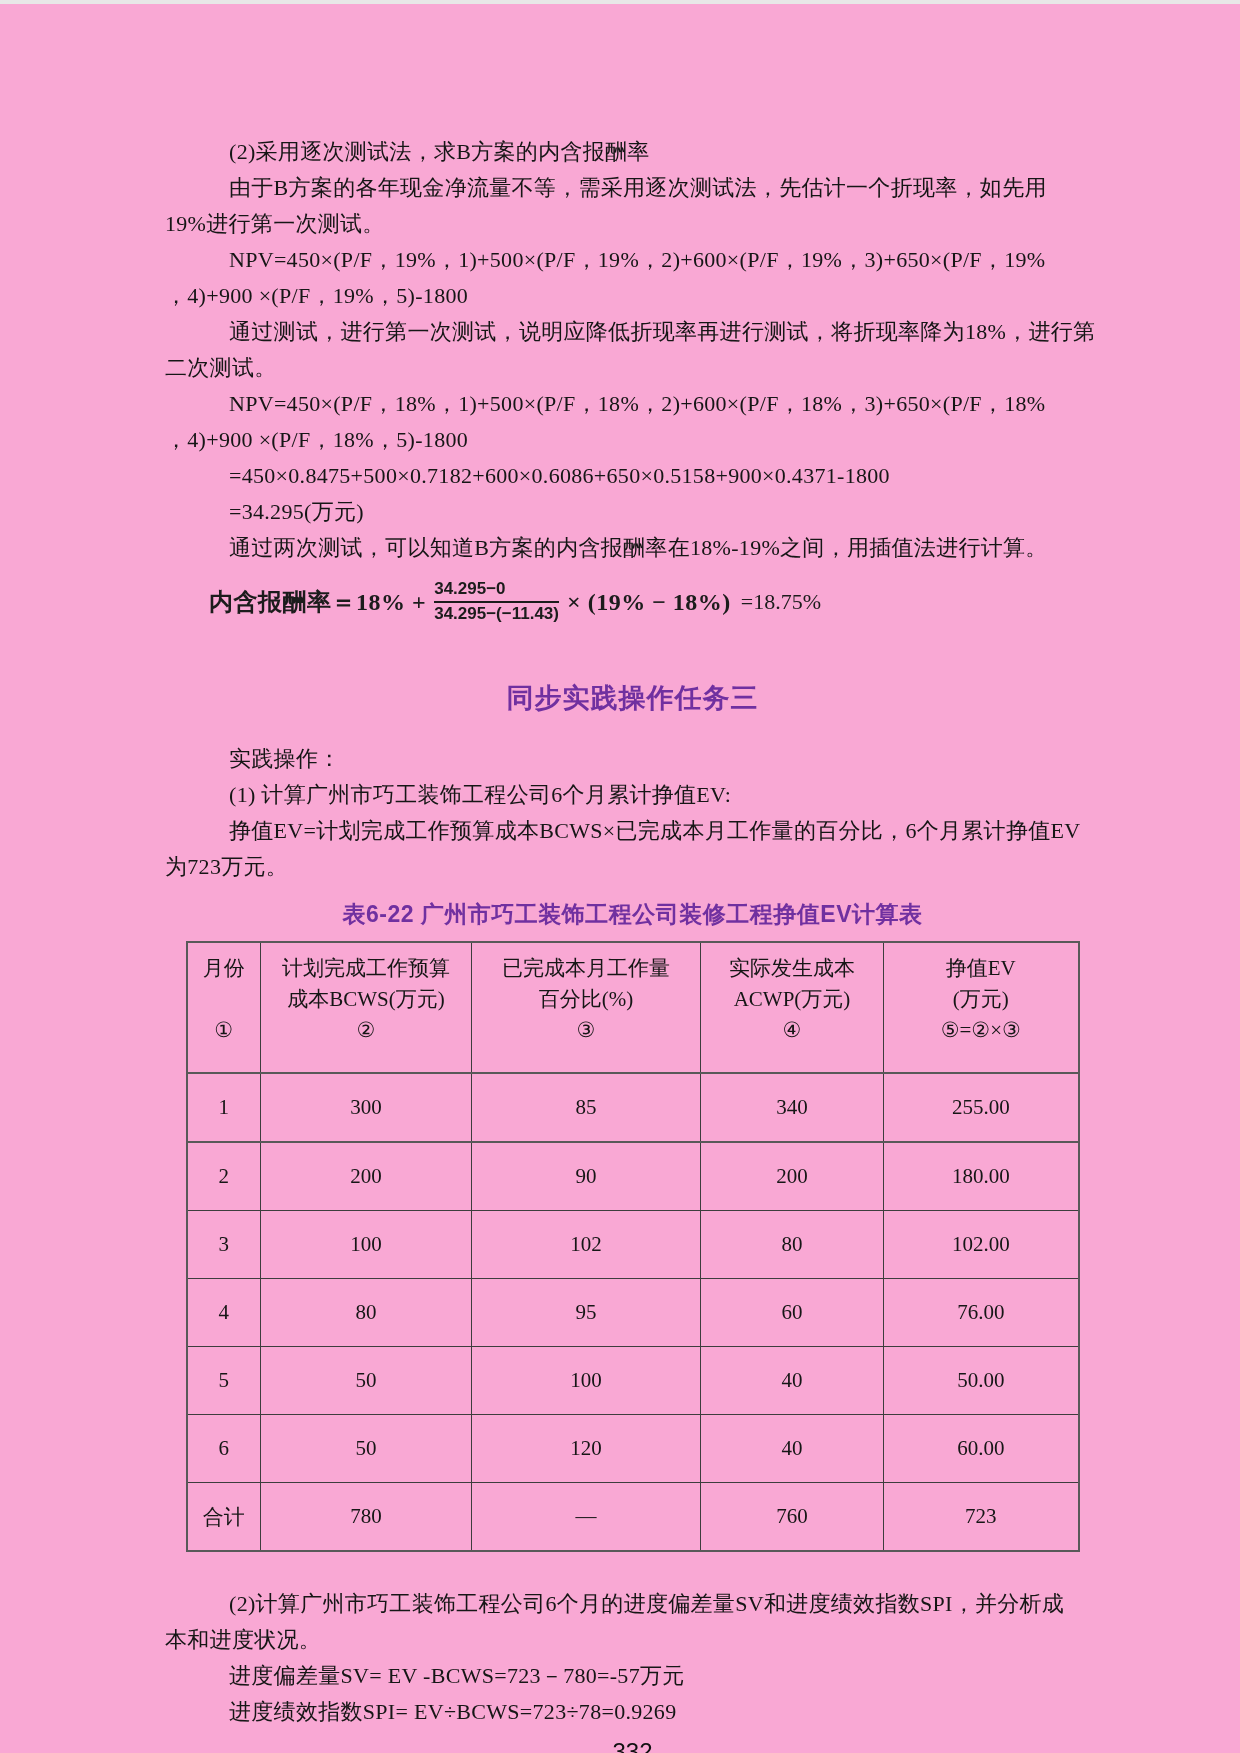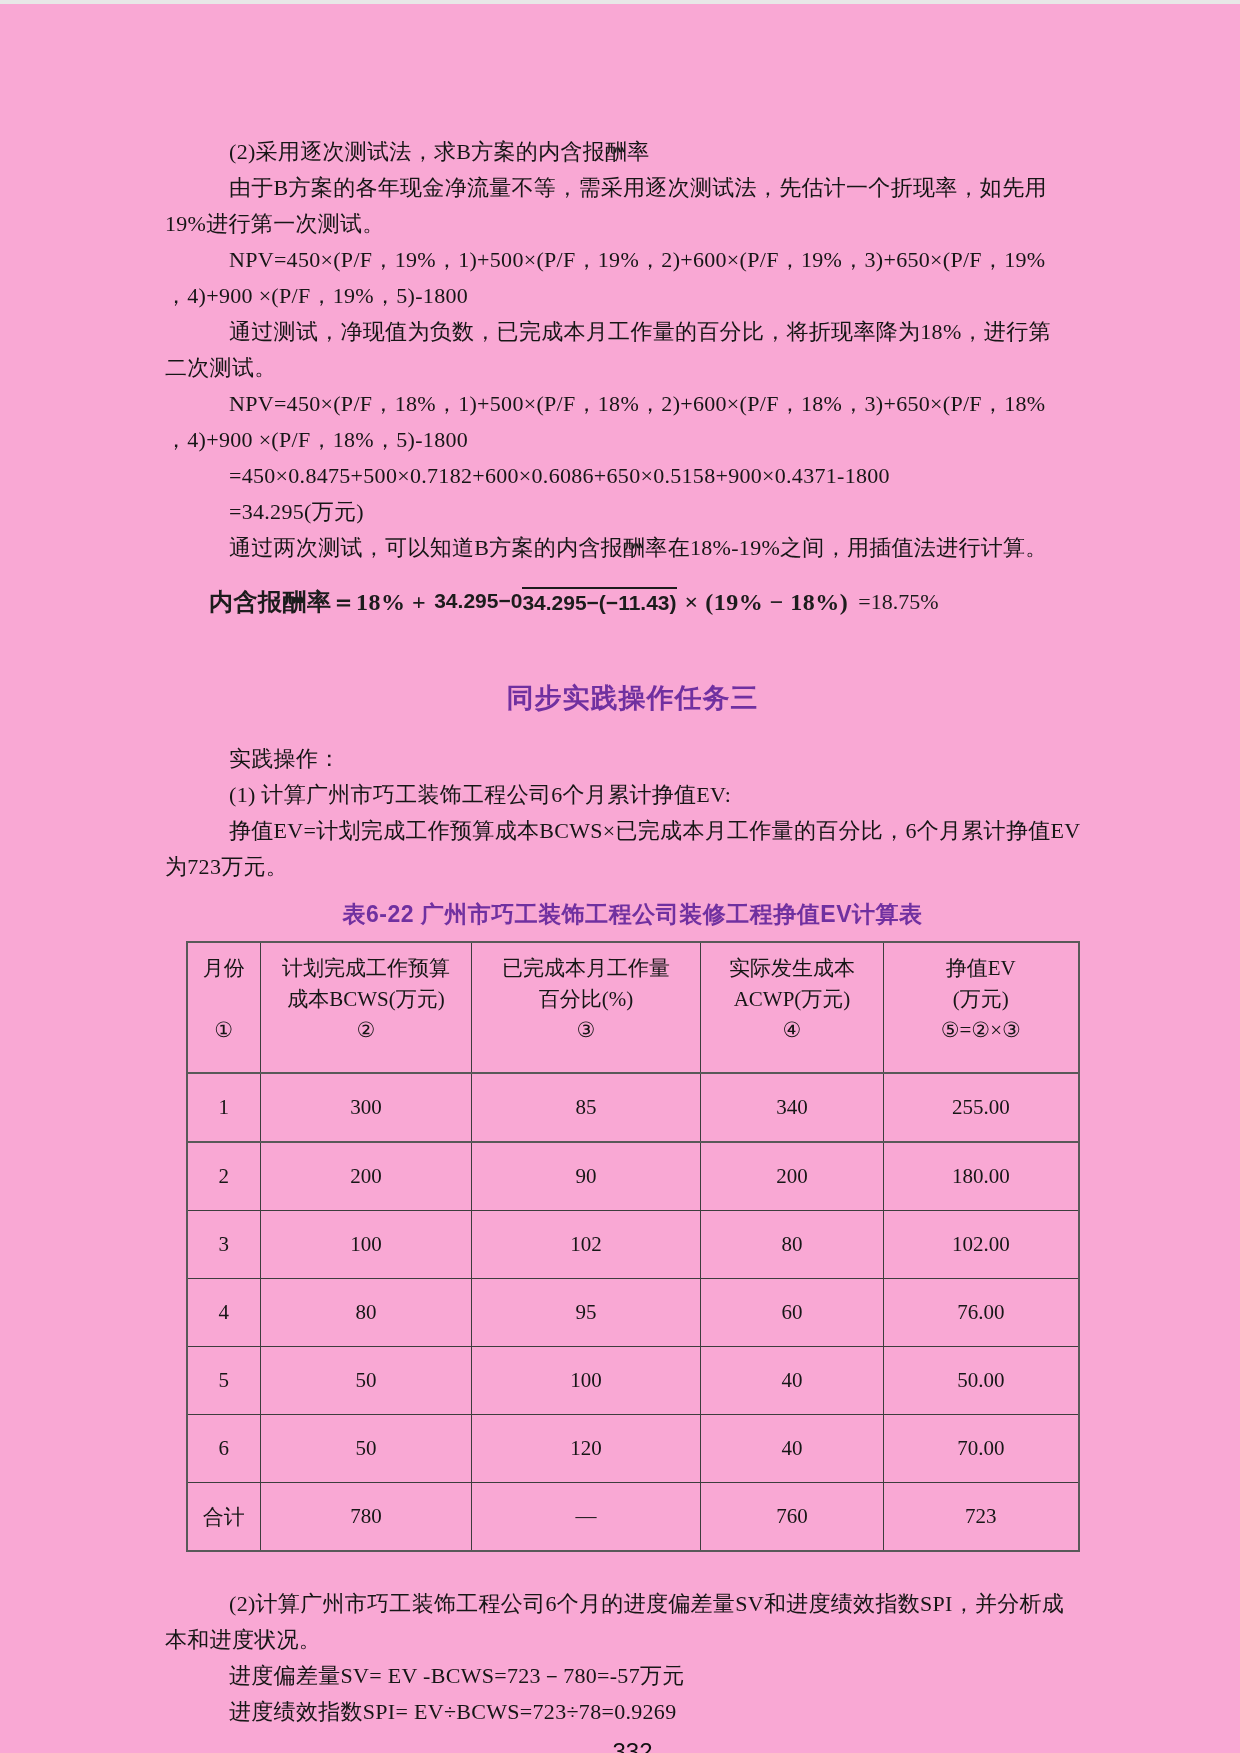--- a/index.html
+++ b/index.html
@@ -34,24 +34,24 @@
     color:#1c1c1c;
   }
   .f-main{
     font-size:24px;
     font-weight:700;
     letter-spacing:0.5px;
     white-space:nowrap;
   }
   .frac{
     display:inline-flex;
-    flex-direction:row;
+    flex-direction:column;
     margin:0 8px;
     font-family:"Liberation Sans","DejaVu Sans",sans-serif;
-    font-size:21px;
+    font-size:17px;
     font-weight:700;
     line-height:1.35;
   }
   .frac .den{border-top:2px solid #1c1c1c;}
   .f-result{
     font-size:22px;
     font-weight:400;
     margin-left:10px;
     white-space:nowrap;
   }
@@ -113,21 +113,21 @@
 
 <div class="page">
   <div class="content">
 
     <div>
       <div class="line indent">(2)采用逐次测试法，求B方案的内含报酬率</div>
       <div class="line indent">由于B方案的各年现金净流量不等，需采用逐次测试法，先估计一个折现率，如先用</div>
       <div class="line">19%进行第一次测试。</div>
       <div class="line indent">NPV=450×(P/F，19%，1)+500×(P/F，19%，2)+600×(P/F，19%，3)+650×(P/F，19%</div>
       <div class="line">，4)+900 ×(P/F，19%，5)-1800</div>
-      <div class="line indent">通过测试，净现值为负数，已完成本月工作量的百分比，将折现率降为18%，进行第</div>
+      <div class="line indent">通过测试，进行第一次测试，说明应降低折现率再进行测试，将折现率降为18%，进行第</div>
       <div class="line">二次测试。</div>
       <div class="line indent">NPV=450×(P/F，18%，1)+500×(P/F，18%，2)+600×(P/F，18%，3)+650×(P/F，18%</div>
       <div class="line">，4)+900 ×(P/F，18%，5)-1800</div>
       <div class="line indent">=450×0.8475+500×0.7182+600×0.6086+650×0.5158+900×0.4371-1800</div>
       <div class="line indent">=34.295(万元)</div>
       <div class="line indent">通过两次测试，可以知道B方案的内含报酬率在18%-19%之间，用插值法进行计算。</div>
     </div>
 
     <div class="formula">
       <span class="f-main">内含报酬率＝18% +</span>
@@ -220,21 +220,21 @@
           <td class="dcell">50</td>
           <td class="dcell">100</td>
           <td class="dcell">40</td>
           <td class="dcell">50.00</td>
         </tr>
         <tr>
           <td class="dcell">6</td>
           <td class="dcell">50</td>
           <td class="dcell">120</td>
           <td class="dcell">40</td>
-          <td class="dcell">70.00</td>
+          <td class="dcell">60.00</td>
         </tr>
         <tr>
           <td class="dcell">合计</td>
           <td class="dcell">780</td>
           <td class="dcell">—</td>
           <td class="dcell">760</td>
           <td class="dcell">723</td>
         </tr>
       </tbody>
     </table>

